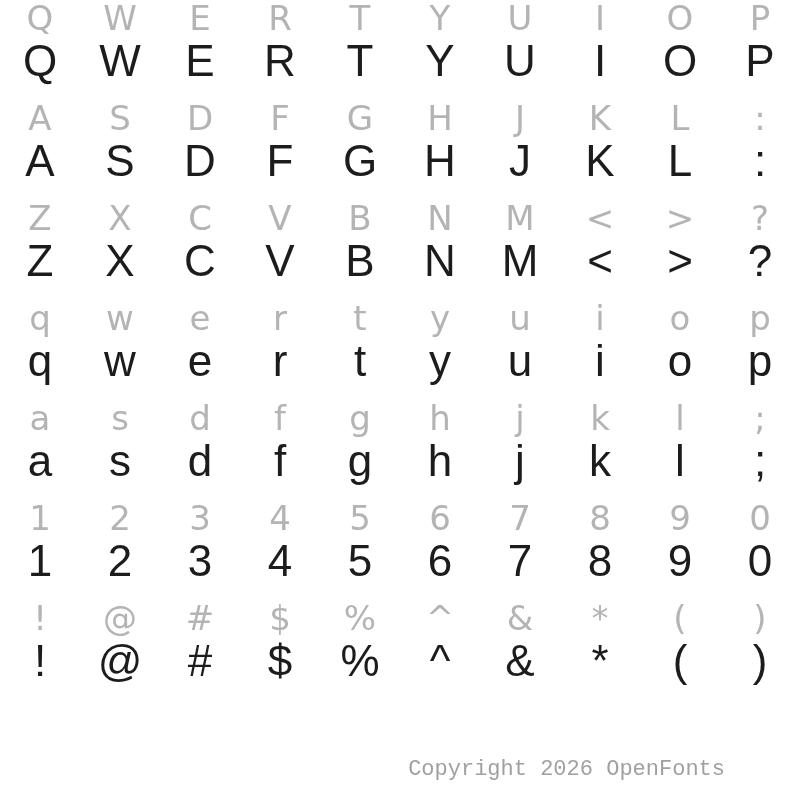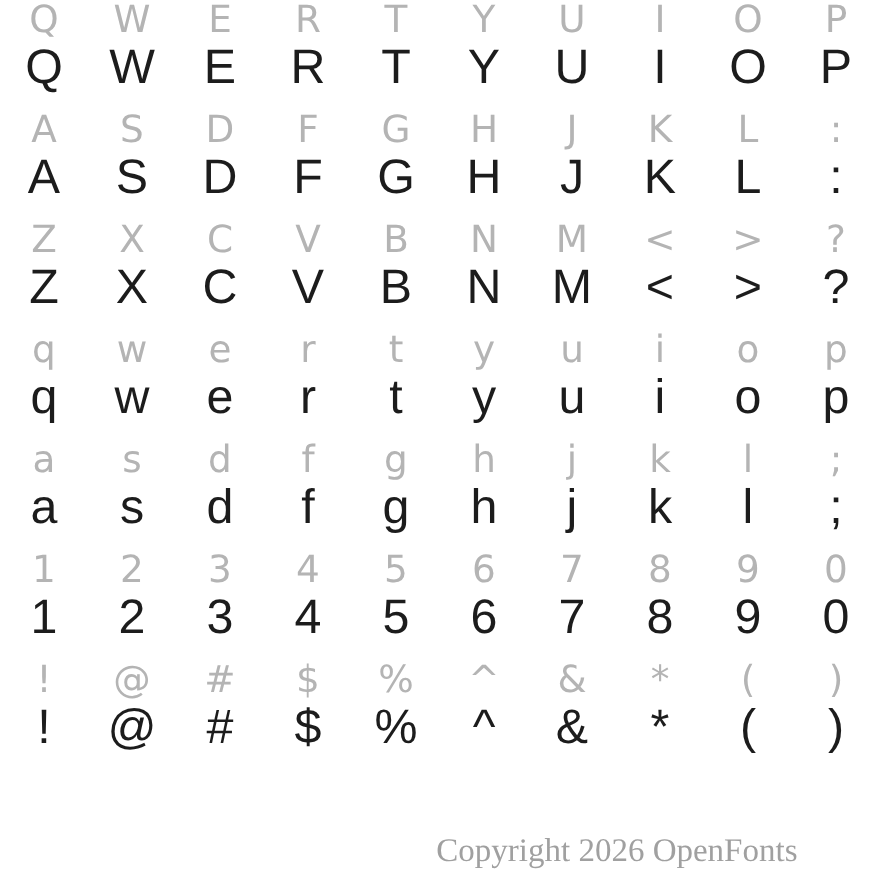--- a/index.html
+++ b/index.html
@@ -54,24 +54,24 @@
     top: 39px;
     font-size: 44px;
     color: var(--ink);
     font-family: "Liberation Sans", sans-serif;
     font-weight: 400;
   }
   .footer {
     position: absolute;
     top: 759px;
     right: 75px;
-    font-size: 30px;
+    font-size: 22px;
     line-height: 1;
     color: var(--footer);
-    font-family: Liberation Serif, serif;
+    font-family: Liberation Mono, monospace;
   }
 </style>
 </head>
 <body>
 
 <div class="page">
   <div class="specimen" id="specimen">
       <div class="block">
         <div class="row ghost-row"><span class="cell">Q</span><span class="cell">W</span><span class="cell">E</span><span class="cell">R</span><span class="cell">T</span><span class="cell">Y</span><span class="cell">U</span><span class="cell">I</span><span class="cell">O</span><span class="cell">P</span></div>
         <div class="row main-row"><span class="cell">Q</span><span class="cell">W</span><span class="cell">E</span><span class="cell">R</span><span class="cell">T</span><span class="cell">Y</span><span class="cell">U</span><span class="cell">I</span><span class="cell">O</span><span class="cell">P</span></div>

